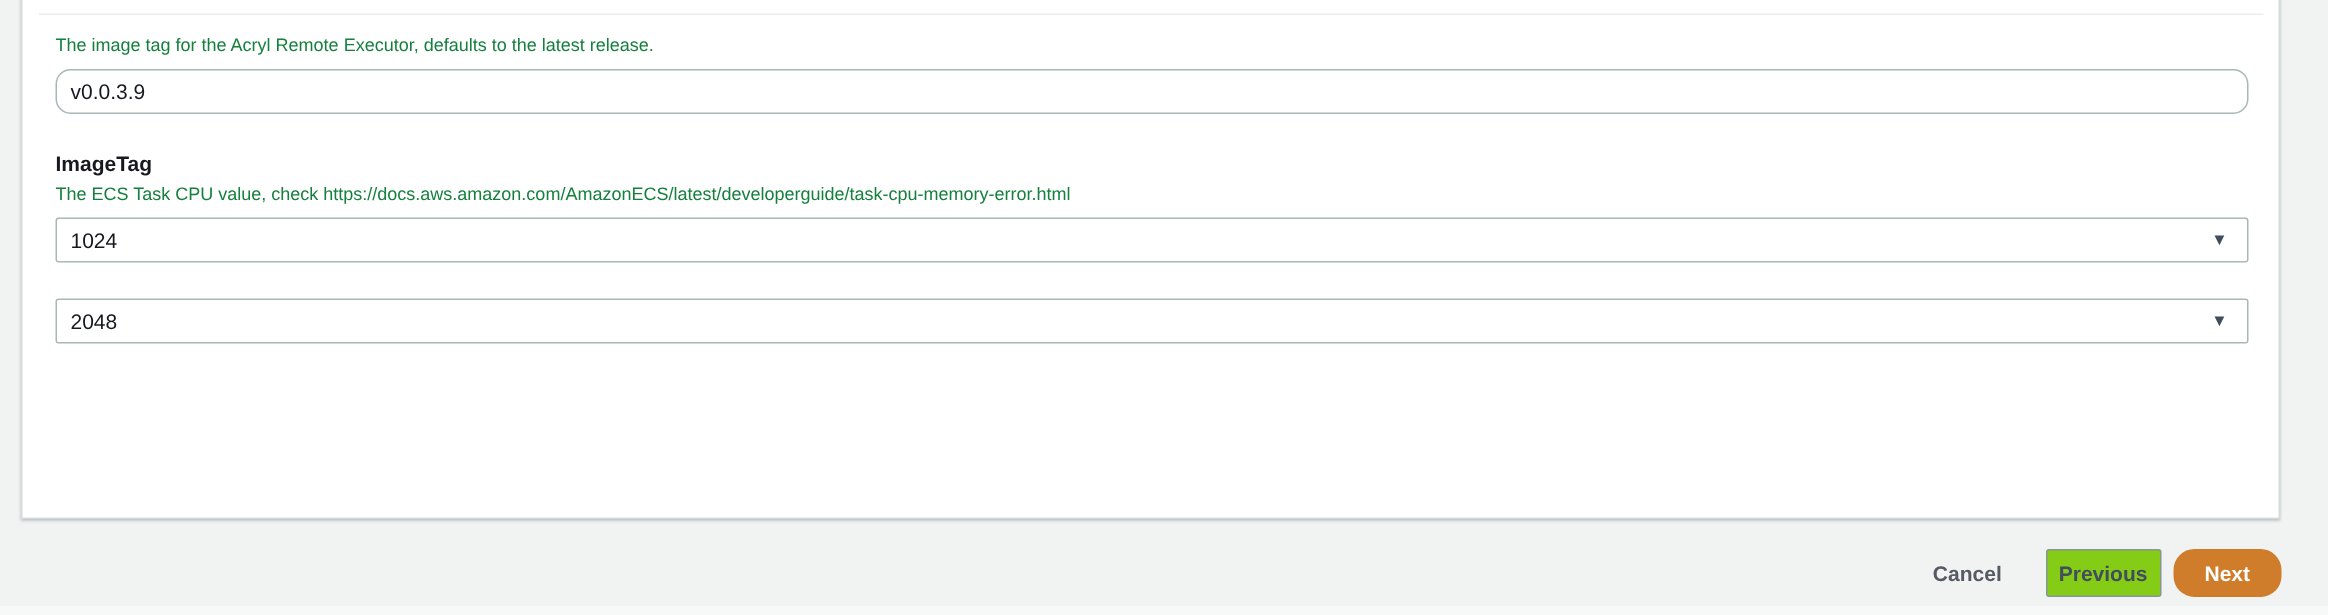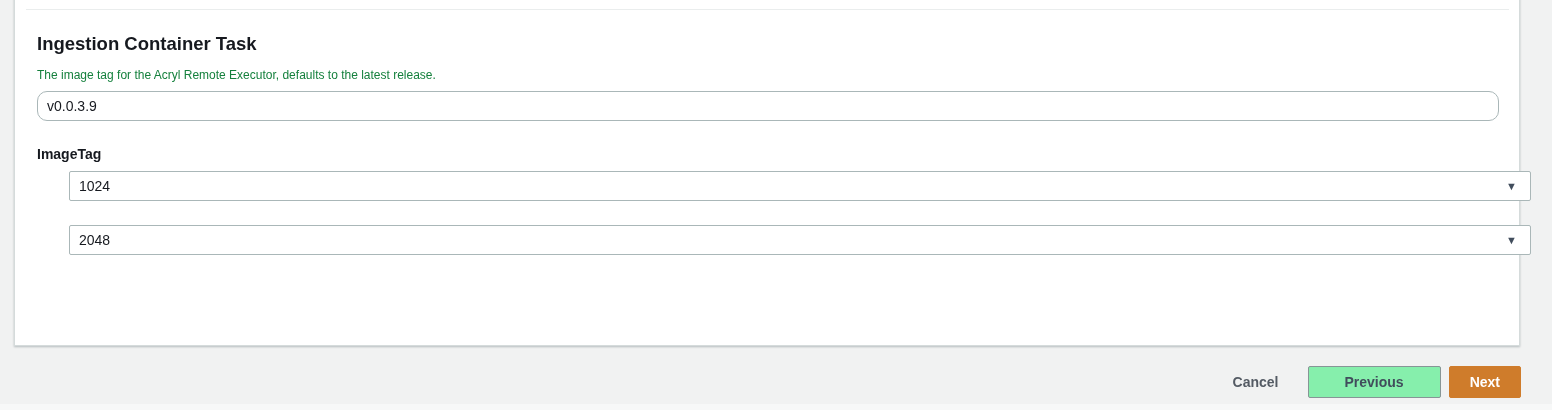--- a/index.html
+++ b/index.html
@@ -68,21 +68,20 @@
     border:1px solid #aab7b8;
     border-radius:2px;
     padding:0 9px;
     font-size:14px;
     color:#16191f;
     background:#fff;
     display:flex;
     align-items:center;
     justify-content:space-between;
     cursor:pointer;
-    margin-left:32px;
   }
   .caret {
     font-size:11px;
     color:#414d5c;
     margin-right:4px;
     line-height:1;
   }
   .btn-row {
     position:absolute;
     top:366px;
@@ -99,32 +98,32 @@
     cursor:pointer;
   }
   .btn-link {
     background:none;
     border:none;
     color:#545b64;
     padding:8px 4px;
     margin-right:25px;
   }
   .btn-normal {
-    background:#86efac;
+    background:#84cc16;
     border:1px solid #879596;
     border-radius:2px;
     color:#414d5c;
     height:32px;
-    padding:0 36px;
+    padding:0 8px;
     margin-right:8px;
   }
   .btn-primary {
     background:#cf7c2b;
     border:1px solid #cf7c2b;
-    border-radius:2px;
+    border-radius:14px;
     color:#ffffff;
     height:32px;
     padding:0 20px;
   }
   .bottom-strip {
     position:absolute;
     left:0; right:0; bottom:0;
     height:6px;
     background:#f7f8f8;
   }
@@ -133,29 +132,29 @@
 <body>
 
 <div class="page">
 
   <div class="card">
 
     <hr class="section-divider">
 
     <div class="card-content">
 
-      <div class="section-title">Ingestion Container Task</div>
 
       <div class="field-group">
         <div class="field-desc">The image tag for the Acryl Remote Executor, defaults to the latest release.</div>
         <input class="text-input" type="text" value="v0.0.3.9" style="">
       </div>
 
       <div class="field-group">
         <div class="field-label">ImageTag</div>
+        <div class="field-desc">The ECS Task CPU value, check https://docs.aws.amazon.com/AmazonECS/latest/developerguide/task-cpu-memory-error.html</div>
         <div class="select-control">
           <span>1024</span>
           <span class="caret">▼</span>
         </div>
       </div>
 
       <div class="field-group">
         <div class="select-control">
           <span>2048</span>
           <span class="caret">▼</span>

